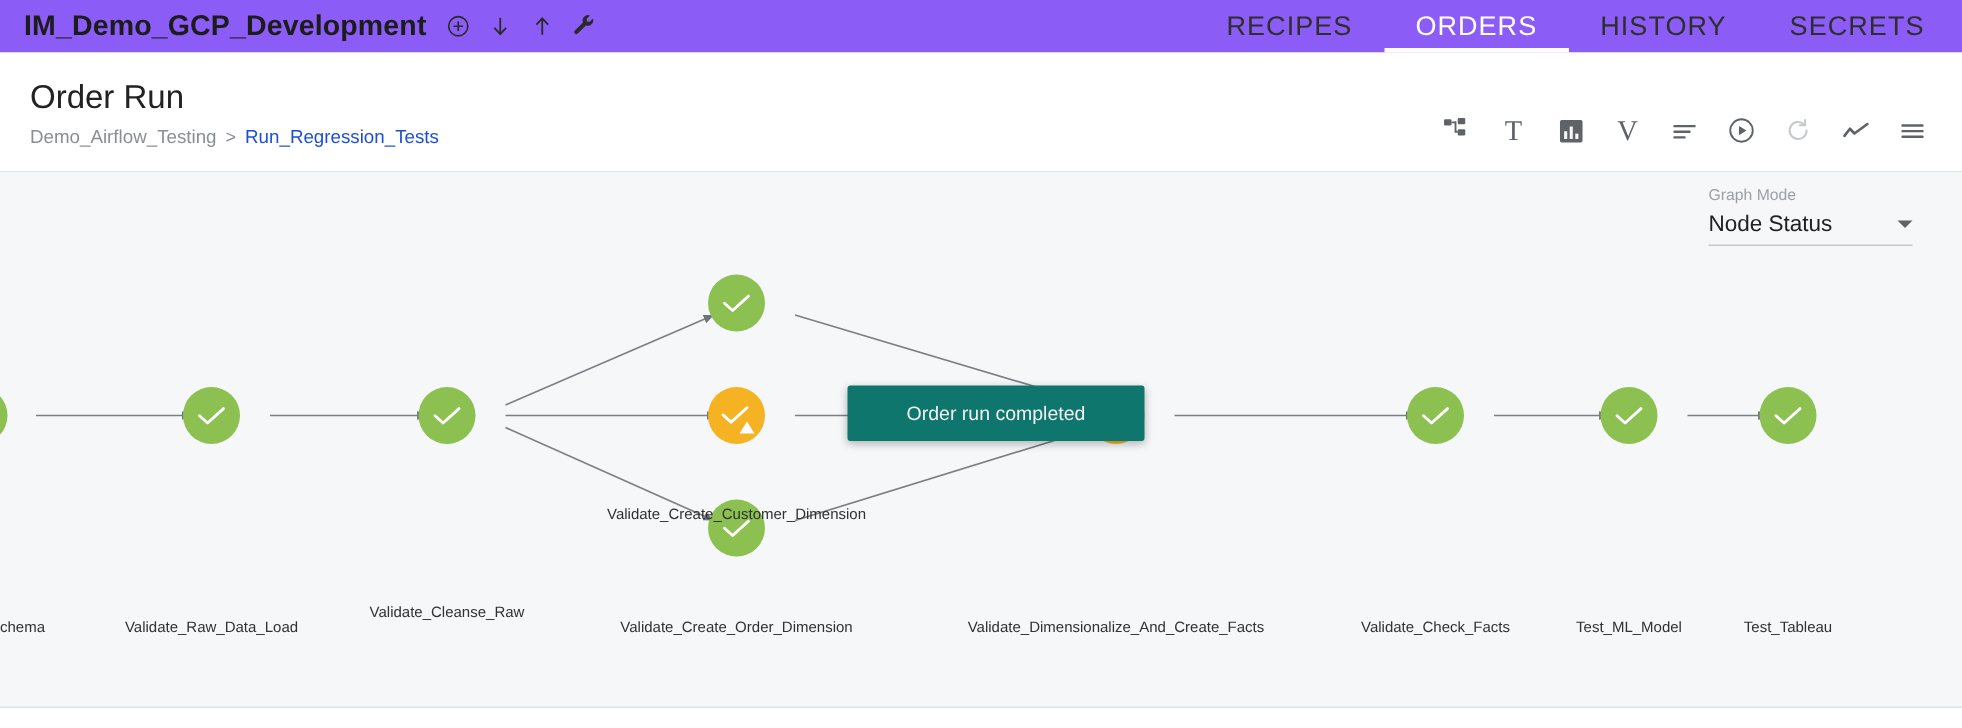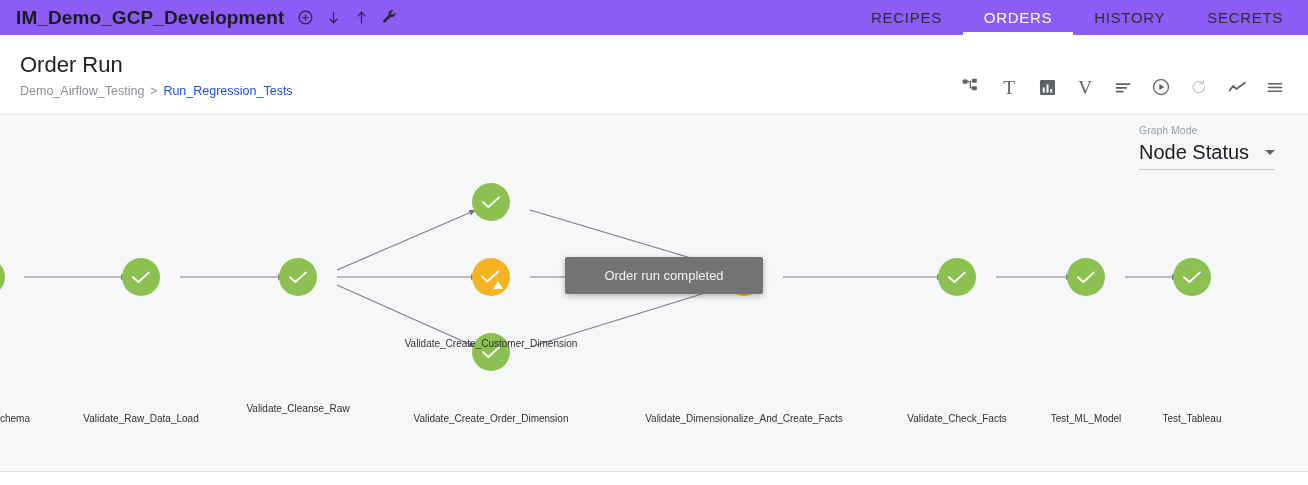--- a/index.html
+++ b/index.html
@@ -51,21 +51,21 @@
     display: flex;
     align-items: stretch;
     height: 35px;
     padding-right: 4px;
   }
   .nav-tab {
     position: relative;
     display: flex;
     align-items: center;
     padding: 0 21px;
-    font-size: 15px;
+    font-size: 18px;
     letter-spacing: .7px;
     color: #2e2e2e;
     white-space: nowrap;
   }
   .nav-tab.active { color: #ffffff; }
   .nav-tab.active::after {
     content: "";
     position: absolute;
     left: 0; right: 0; bottom: 0;
     height: 3px;
@@ -144,21 +144,21 @@
     height: 357px;
   }
 
   
   .toast {
     position: absolute;
     left: 565px;
     top: 142px;
     width: 198px;
     height: 37px;
-    background: #737373;
+    background: #0f766e;
     color: #f2f2f2;
     border-radius: 2px;
     display: flex;
     align-items: center;
     justify-content: center;
     font-size: 13px;
     box-shadow: 0 2px 6px rgba(0,0,0,.28);
     z-index: 6;
   }
 
@@ -176,21 +176,21 @@
     margin-bottom: 5px;
     line-height: 1;
   }
   .graph-mode .gm-field {
     display: flex;
     align-items: center;
     border-bottom: 1px solid #c3c7cb;
     padding-bottom: 5px;
   }
   .graph-mode .gm-value {
-    font-size: 20px;
+    font-size: 15px;
     color: #202124;
   }
   .graph-mode .gm-caret {
     margin-left: auto;
     width: 0; height: 0;
     border-left: 5px solid transparent;
     border-right: 5px solid transparent;
     border-top: 5px solid #5f6368;
   }
 

